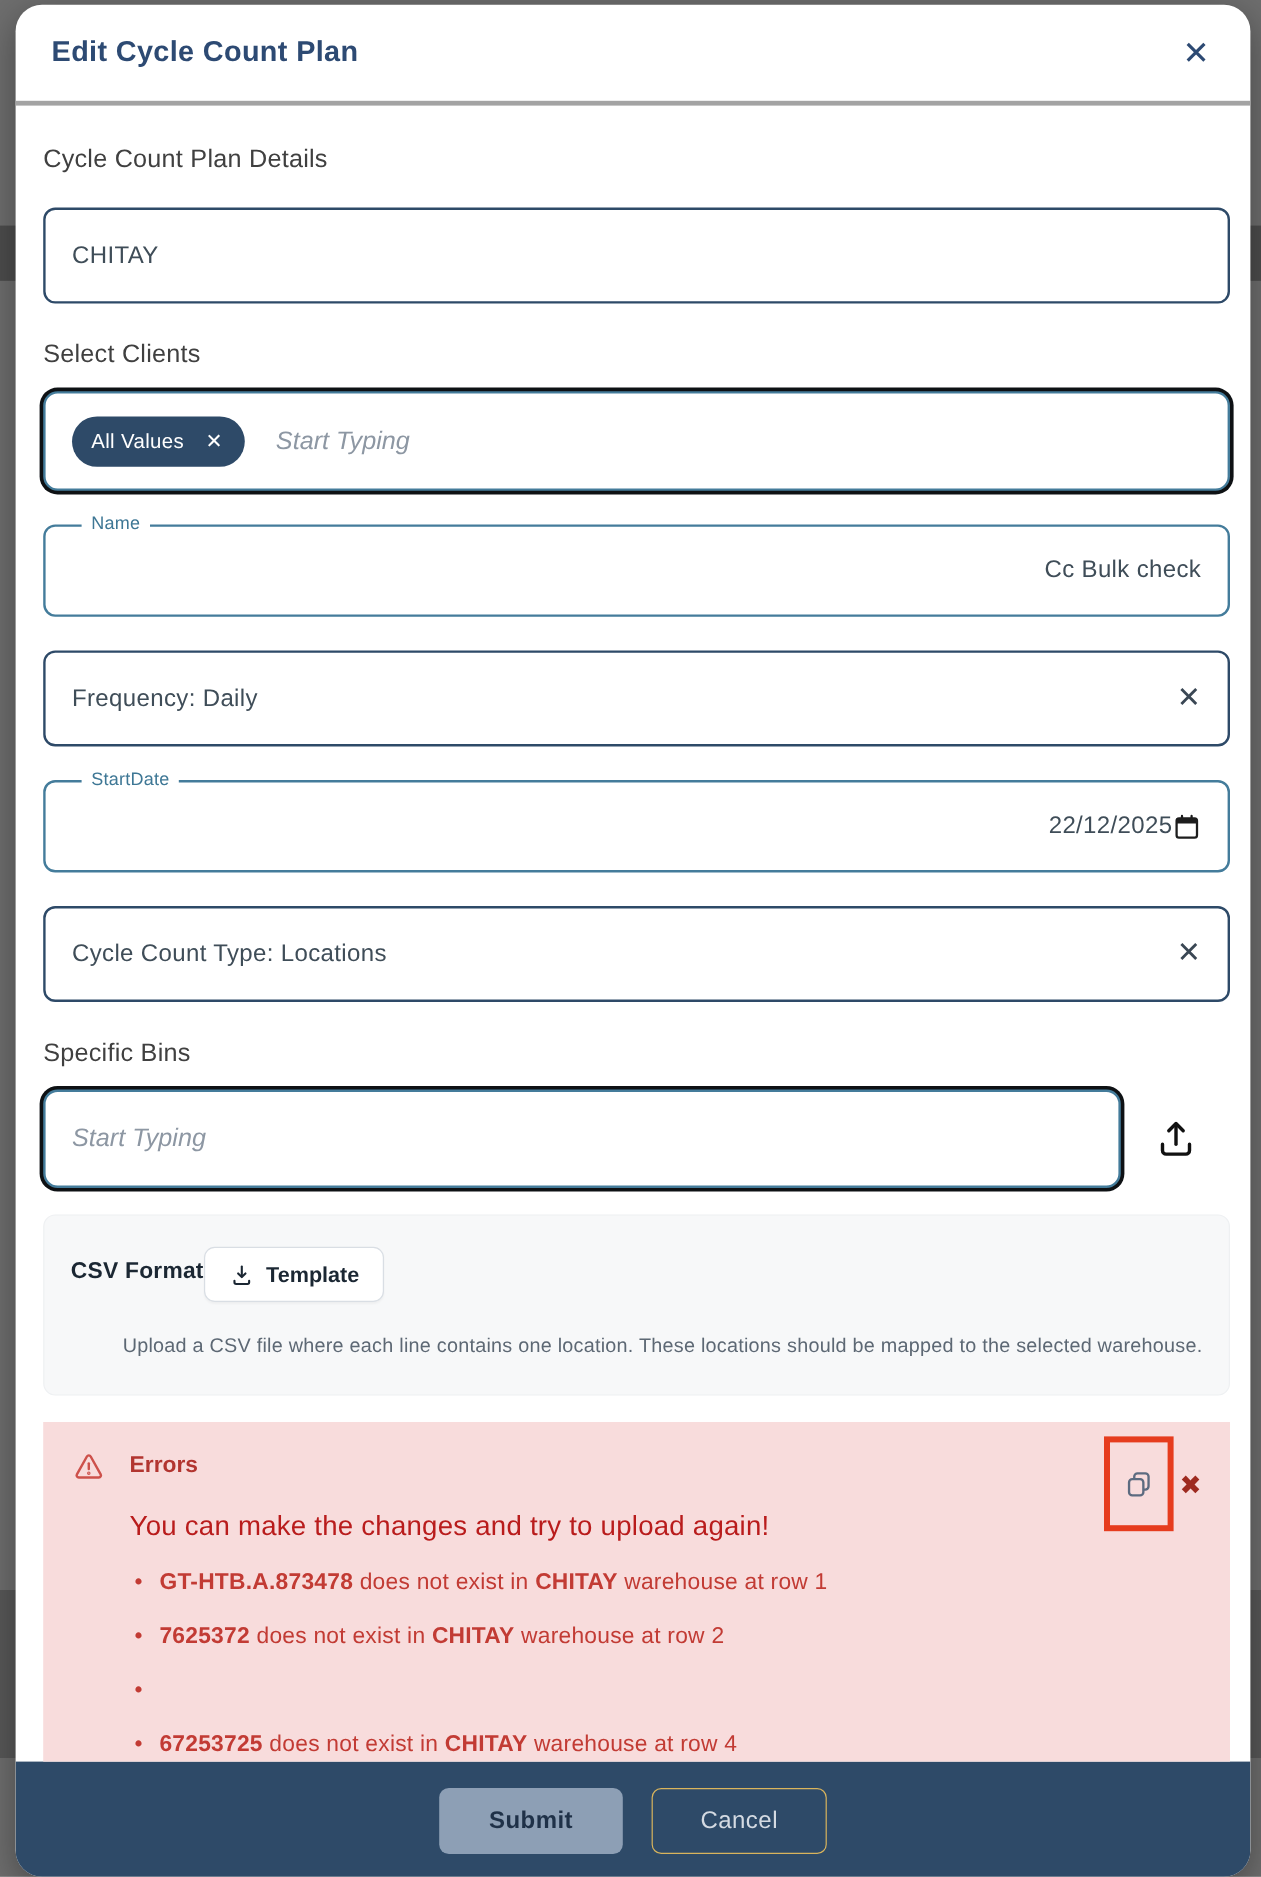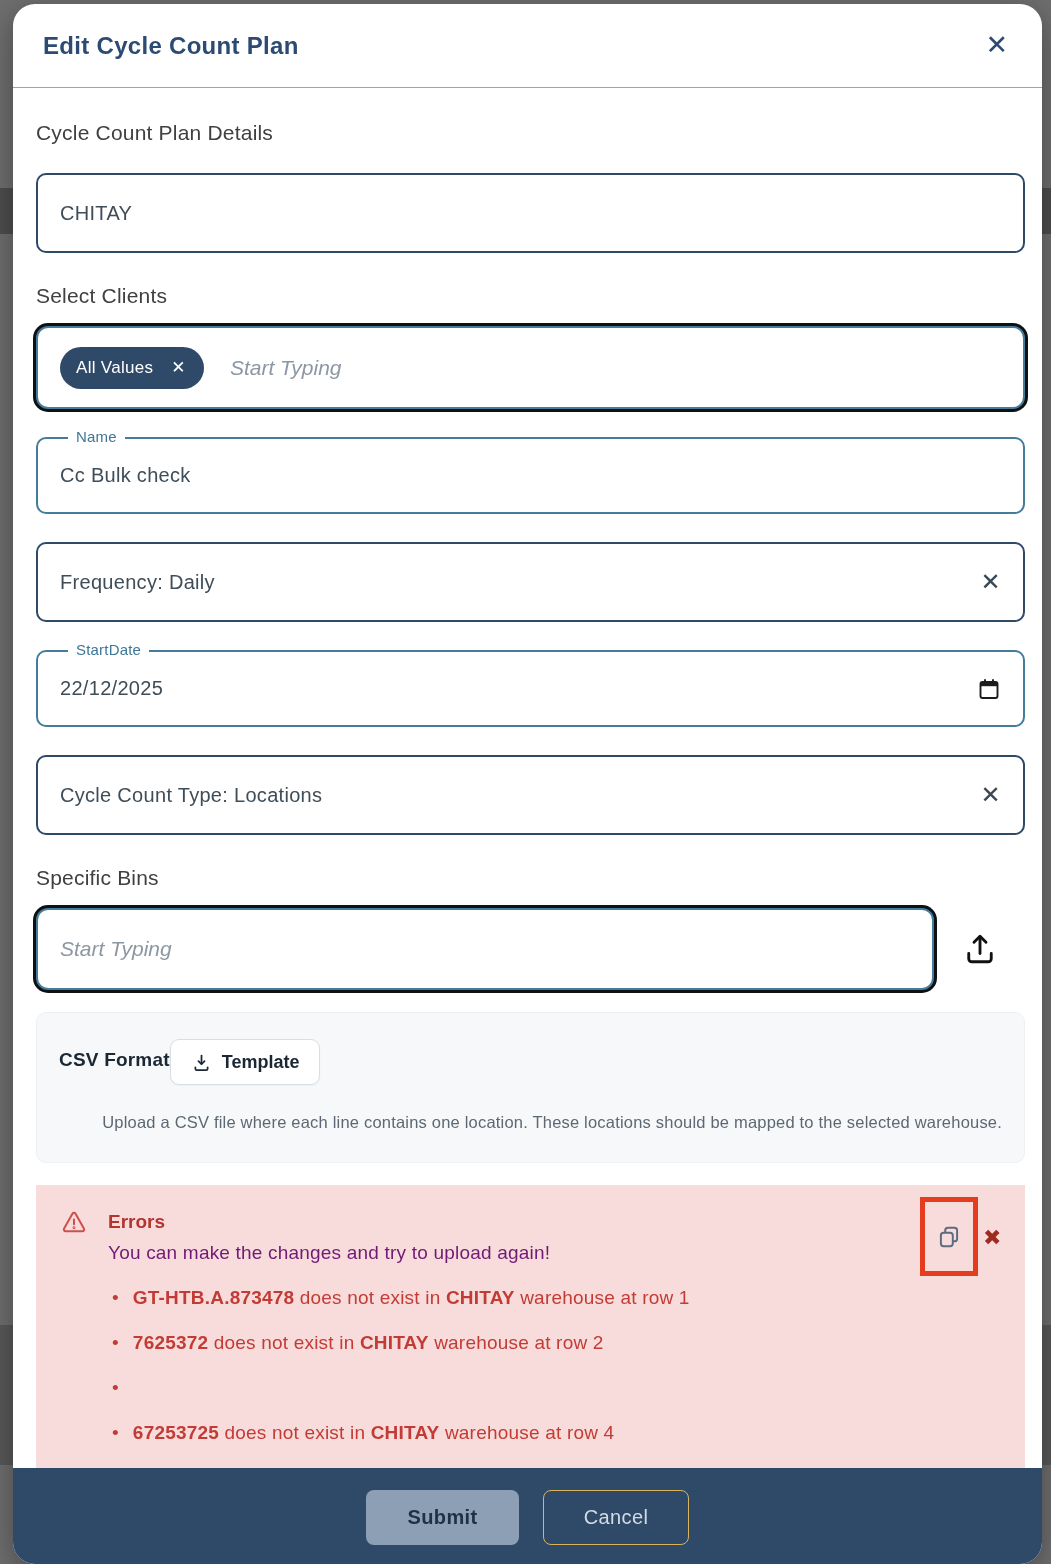--- a/index.html
+++ b/index.html
@@ -18,21 +18,21 @@
     position:absolute; left:13px; top:4px; width:1029px; height:1560px;
     background:#ffffff; border-radius:22px;
     display:flex; flex-direction:column;
     box-shadow:0 8px 30px rgba(0,0,0,.35);
     overflow:hidden;
   }
   .modal-header {
     height:84px; flex:0 0 auto;
     display:flex; align-items:center; justify-content:space-between;
     padding:0 30px 0 30px;
-    border-bottom:1px solid #a3a3a3;
+    border-bottom:4px solid #a3a3a3;
   }
   .modal-title { font-size:24px; font-weight:700; color:#2d4a73; letter-spacing:.3px; }
   .close-btn { font-size:27px; color:#2d4a73; font-weight:700; cursor:pointer; line-height:1; padding:4px; }
 
   .modal-body { flex:1 1 auto; padding:6px 17px 0 23px; }
 
   .section-label { font-size:21px; color:#404040; font-weight:500; margin-top:27px; letter-spacing:.2px; }
 
   .box {
     position:relative;
@@ -50,21 +50,21 @@
     box-shadow:0 0 0 3px #0e1114;
     border-radius:12px;
     margin-top:18px;
   }
 
   .float-label {
     position:absolute; top:-11px; left:30px;
     background:#fff; padding:0 8px;
     font-size:15px; color:#3e7795; font-weight:500; letter-spacing:.2px;
   }
-  .box.outlined { border-color:#447c9b; height:77px; }
+  .box.outlined { border-color:#447c9b; height:77px;text-align:right; }
 
   .chip {
     display:flex; align-items:center; gap:18px;
     background:#2e4a68; color:#fff;
     border-radius:21px; height:42px; padding:0 18px 0 16px;
     font-size:17px; letter-spacing:.3px;
     flex:0 0 auto; cursor:pointer;
   }
   .chip .chip-x { font-size:17px; font-weight:400; }
 
@@ -102,21 +102,21 @@
   }
   .csv-desc { margin-top:28px; font-size:16.5px; color:#5d6874; letter-spacing:.2px;text-align:right; }
 
   .errors-panel {
     position:relative; margin-top:22px;
     background:#f8dcdc; border-radius:0;
     padding:24px 24px 30px 24px; height:283px;
   }
   .errors-head { display:flex; gap:20px; }
   .errors-title { font-size:19px; font-weight:700; color:#b23530; margin-top:2px; }
-  .errors-sub { font-size:19px; color:#701a75; margin-top:9px; letter-spacing:.2px; }
+  .errors-sub { font-size:23px; color:#b91c1c; margin-top:25px; letter-spacing:.2px; }
   .error-item { display:flex; margin-top:23px; font-size:19px; color:#c23b34; letter-spacing:.2px; }
   .error-item .dot { color:#c23b34; margin:0 14px 0 52px; font-size:19px; }
   .error-item b { font-weight:700; }
   .err-list { margin-top:2px; }
 
   .annotation-rect {
     position:absolute; left:884px; top:12px; width:58px; height:79px;
     border:5px solid #e63c1e;
     display:flex; align-items:center; justify-content:center;
   }

